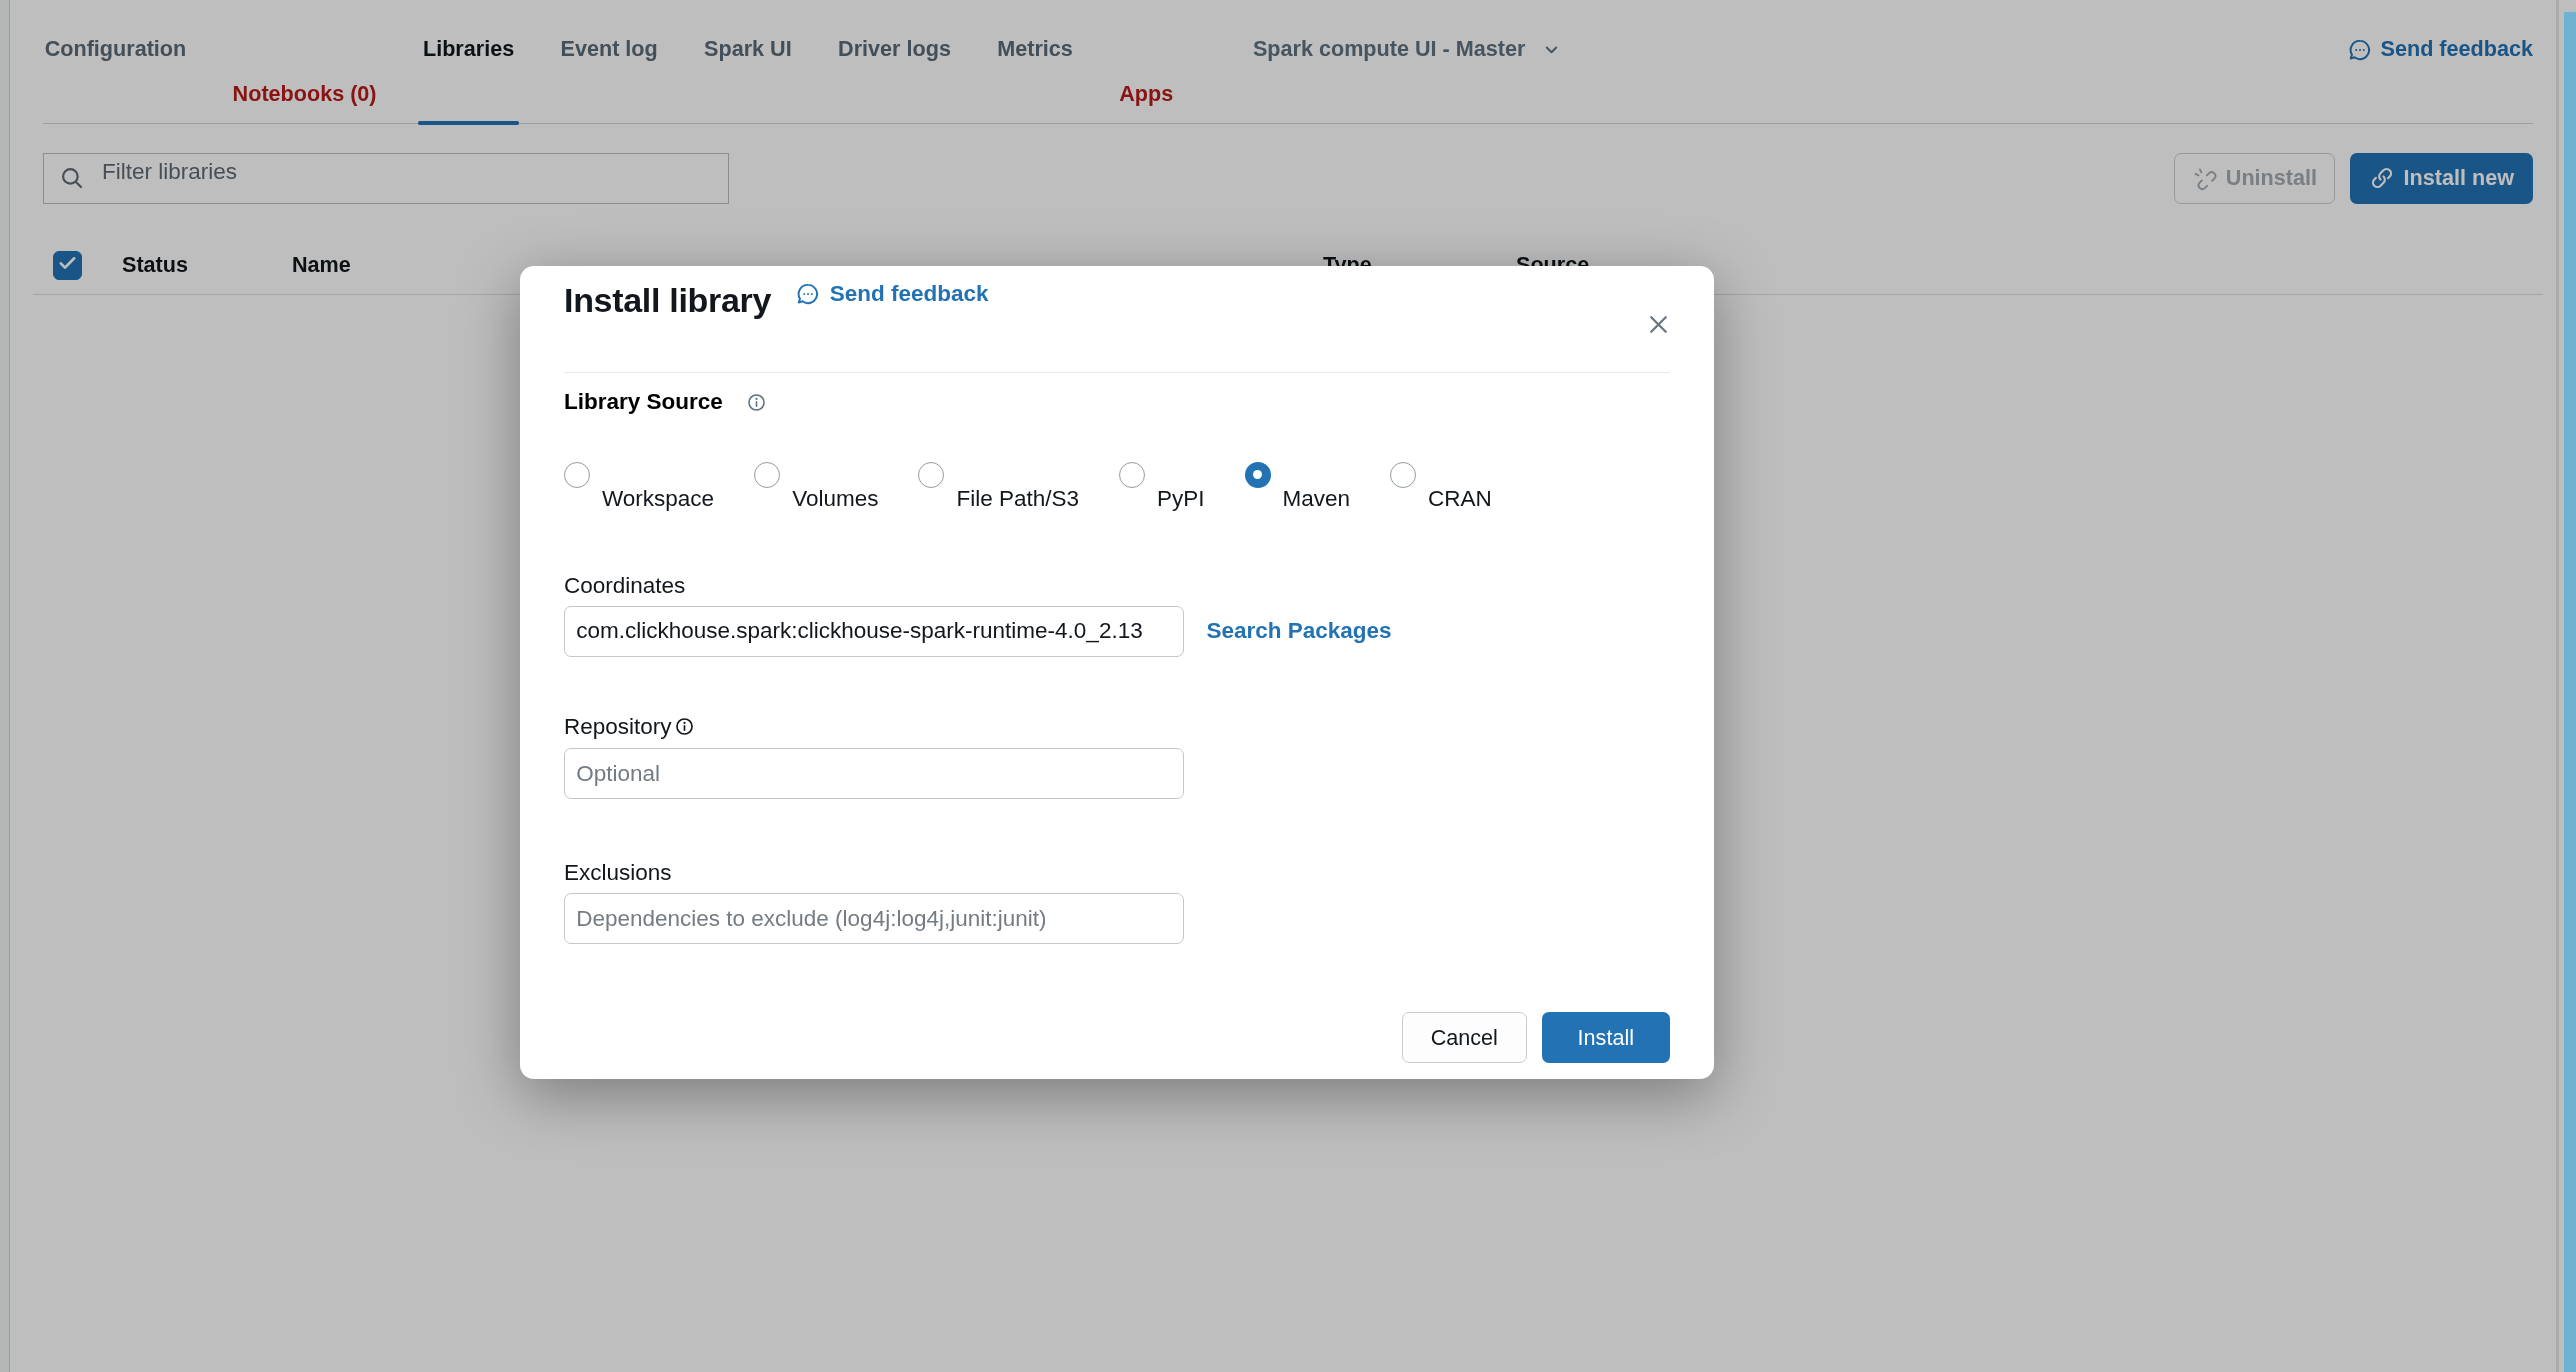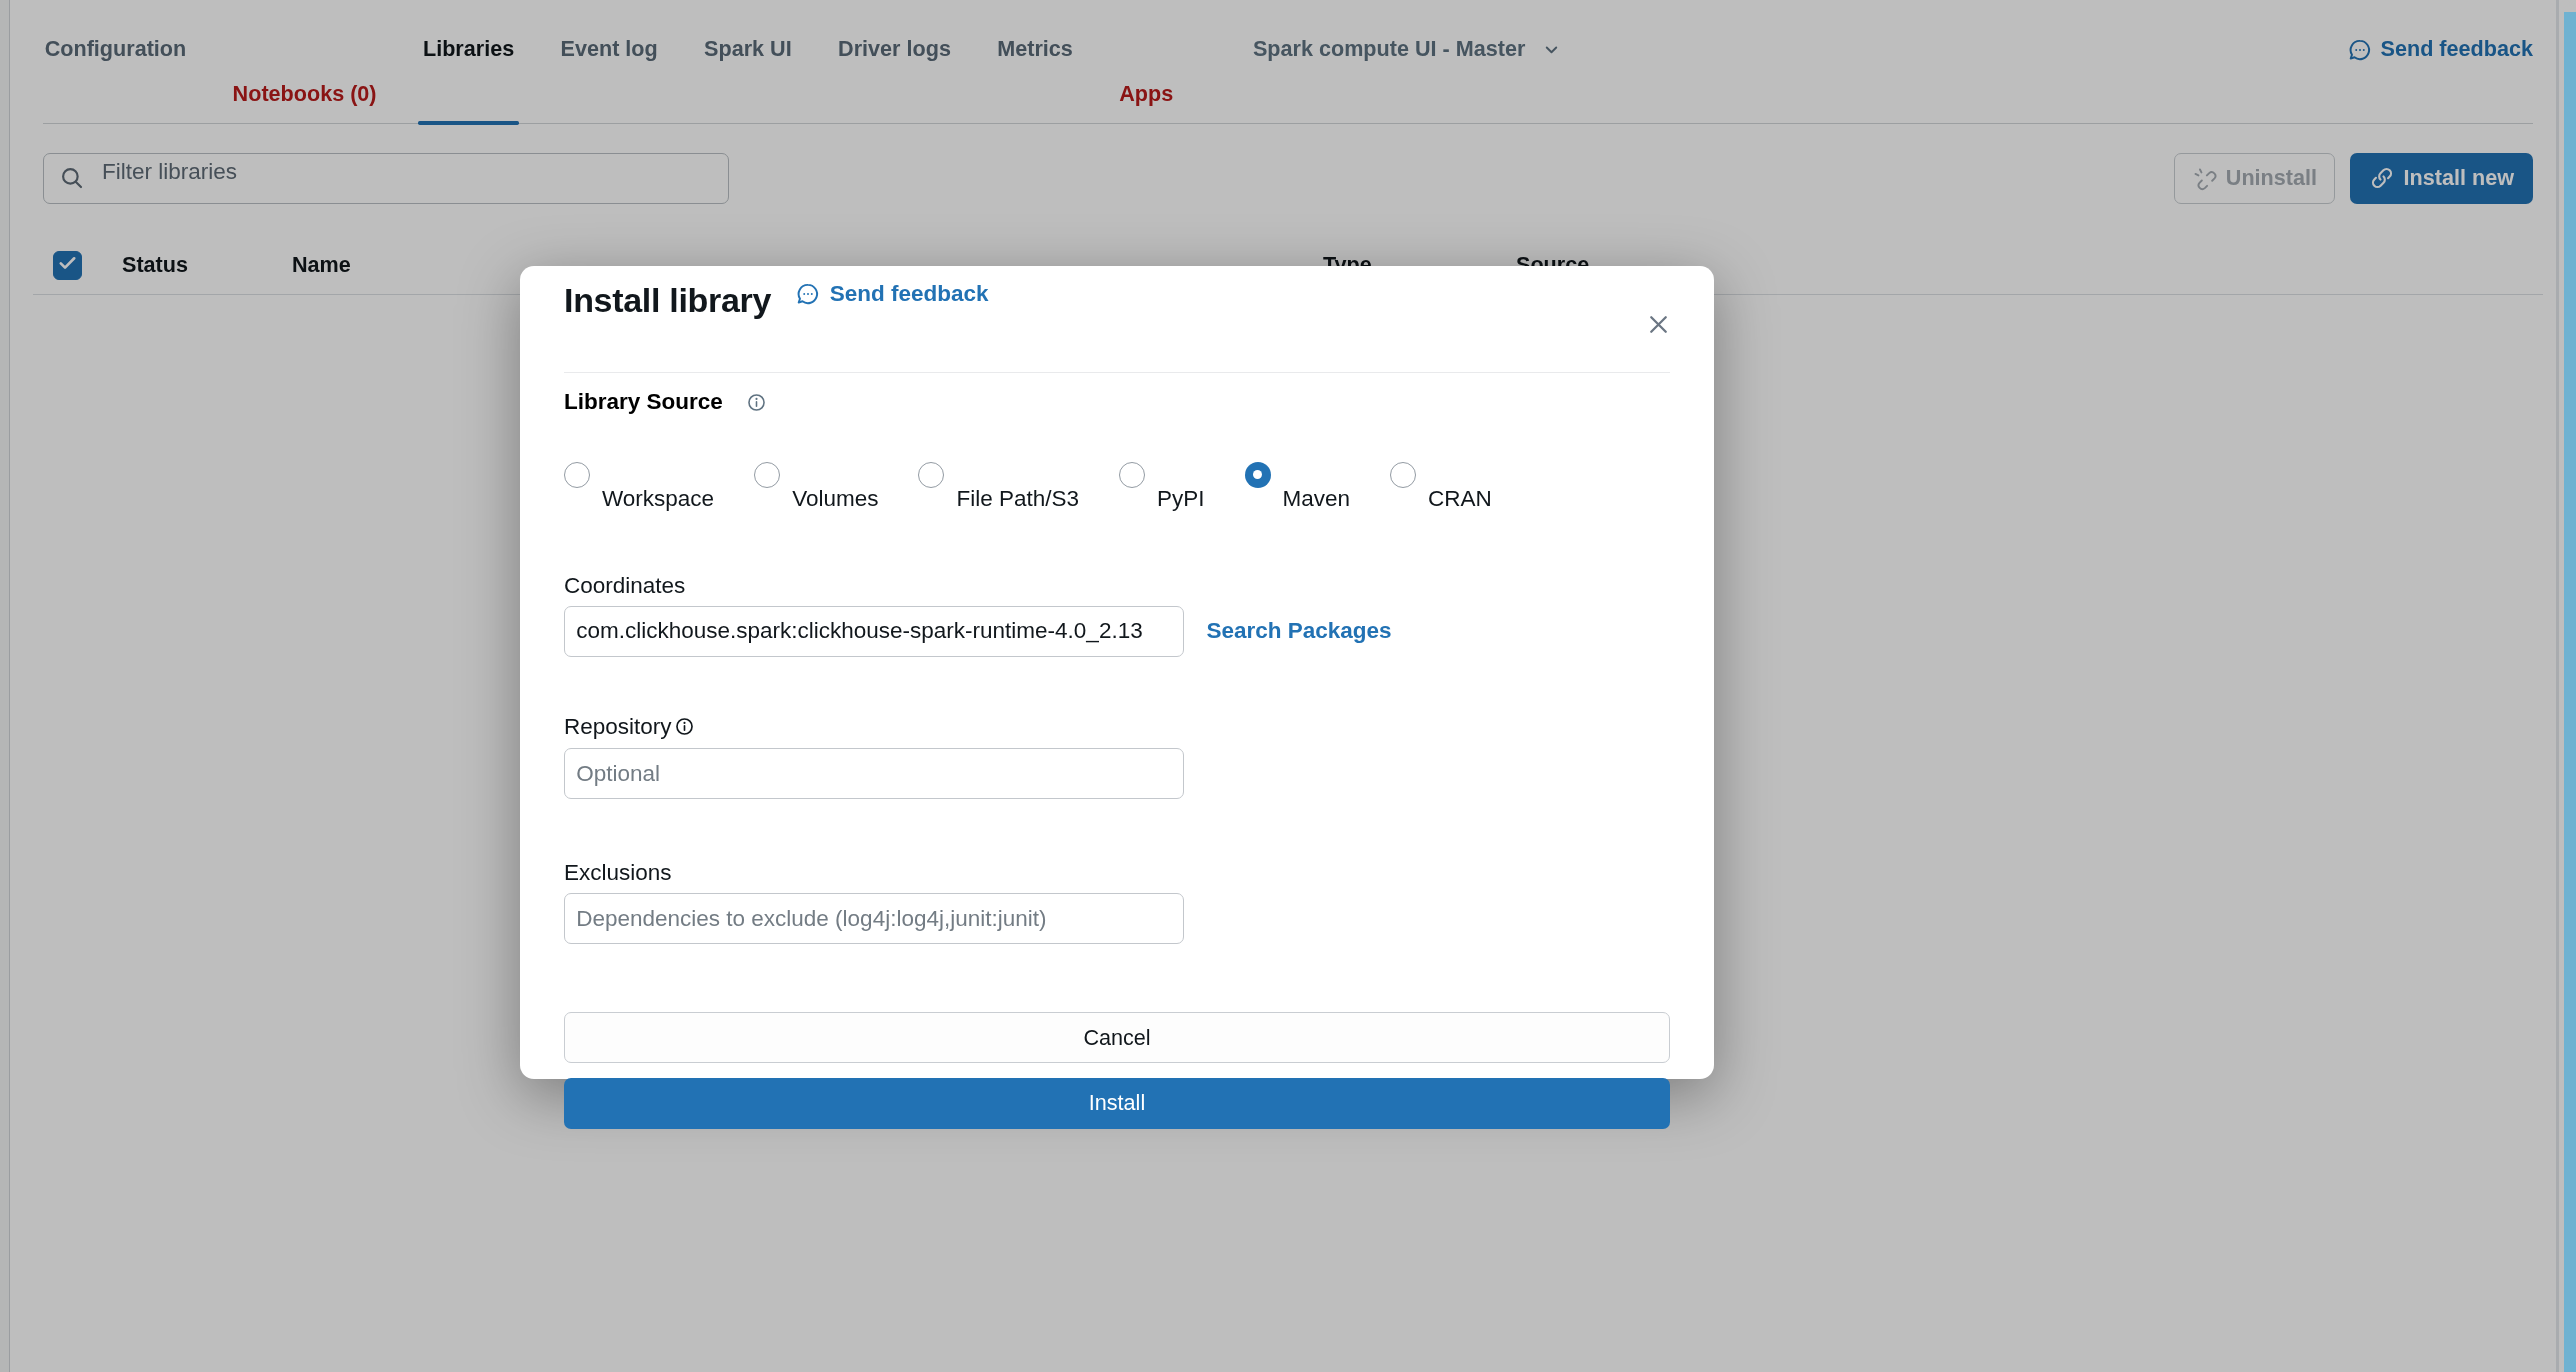--- a/index.html
+++ b/index.html
@@ -39,21 +39,21 @@
     padding-top:36px; display:flex; align-items:flex-start; gap:7.8px;
     color:#2272B4; font-size:21.6px; font-weight:600; cursor:pointer; white-space:nowrap;
   }
   .feedback-link svg { margin-top:0.9px; }
 
   .toolbar-row {
     margin:28.5px 43px 0; display:flex; justify-content:space-between; align-items:center;
   }
   .filter-wrap { position:relative; width:686px; height:51px; }
   .filter-wrap input {
-    width:100%; height:100%; border:1.7px solid #B9BFC4; border-radius:7px;
+    width:100%; height:100%; border:1.7px solid #B9BFC4; border-radius:0;
     background:transparent; font:22.5px "Liberation Sans",sans-serif; color:#11171C;
     padding:0 14px 12px 58px; outline:none;
   }
   .filter-wrap input::placeholder { color:#5F6B76; opacity:1; }
   .filter-wrap .search-ic { position:absolute; left:15.6px; top:12px; }
   .toolbar-buttons { display:flex; gap:14.7px; }
   .btn {
     display:flex; align-items:center; justify-content:center; gap:8.6px;
     height:51px; border-radius:7px; font-size:21.6px; cursor:pointer; border:none;
     font-family:"Liberation Sans",sans-serif;
@@ -130,21 +130,21 @@
   .input-row { margin-top:7px; display:flex; align-items:center; gap:22.5px; }
   .input-row.repo { margin-top:8.6px; }
   .text-input {
     width:620px; height:51px; border:1.7px solid #C3C7CC; border-radius:7px;
     font:22.5px "Liberation Sans",sans-serif; color:#11171C;
     padding:0 7px 0 11.2px; outline:none; background:#fff;
   }
   .text-input::placeholder { color:#737C84; opacity:1; }
   .link { color:#2272B4; font-size:22.5px; font-weight:600; cursor:pointer; white-space:nowrap; }
 
-  .modal-actions { margin-top:68px; display:flex; justify-content:flex-end; gap:14.7px;flex-direction:column; }
+  .modal-actions { margin-top:68px; display:flex; justify-content:flex-end; gap:14.7px; }
   .btn-cancel {
     background:#FDFDFD; border:1.7px solid #C9CDD2; color:#11171C; padding:0 28px; font-weight:500;
   }
   .btn-install { background:#2272B4; color:#fff; padding:0 36px; font-weight:500; }
 </style>
 </head>
 <body>
 
 <div>
   <div class="left-rail"></div>

